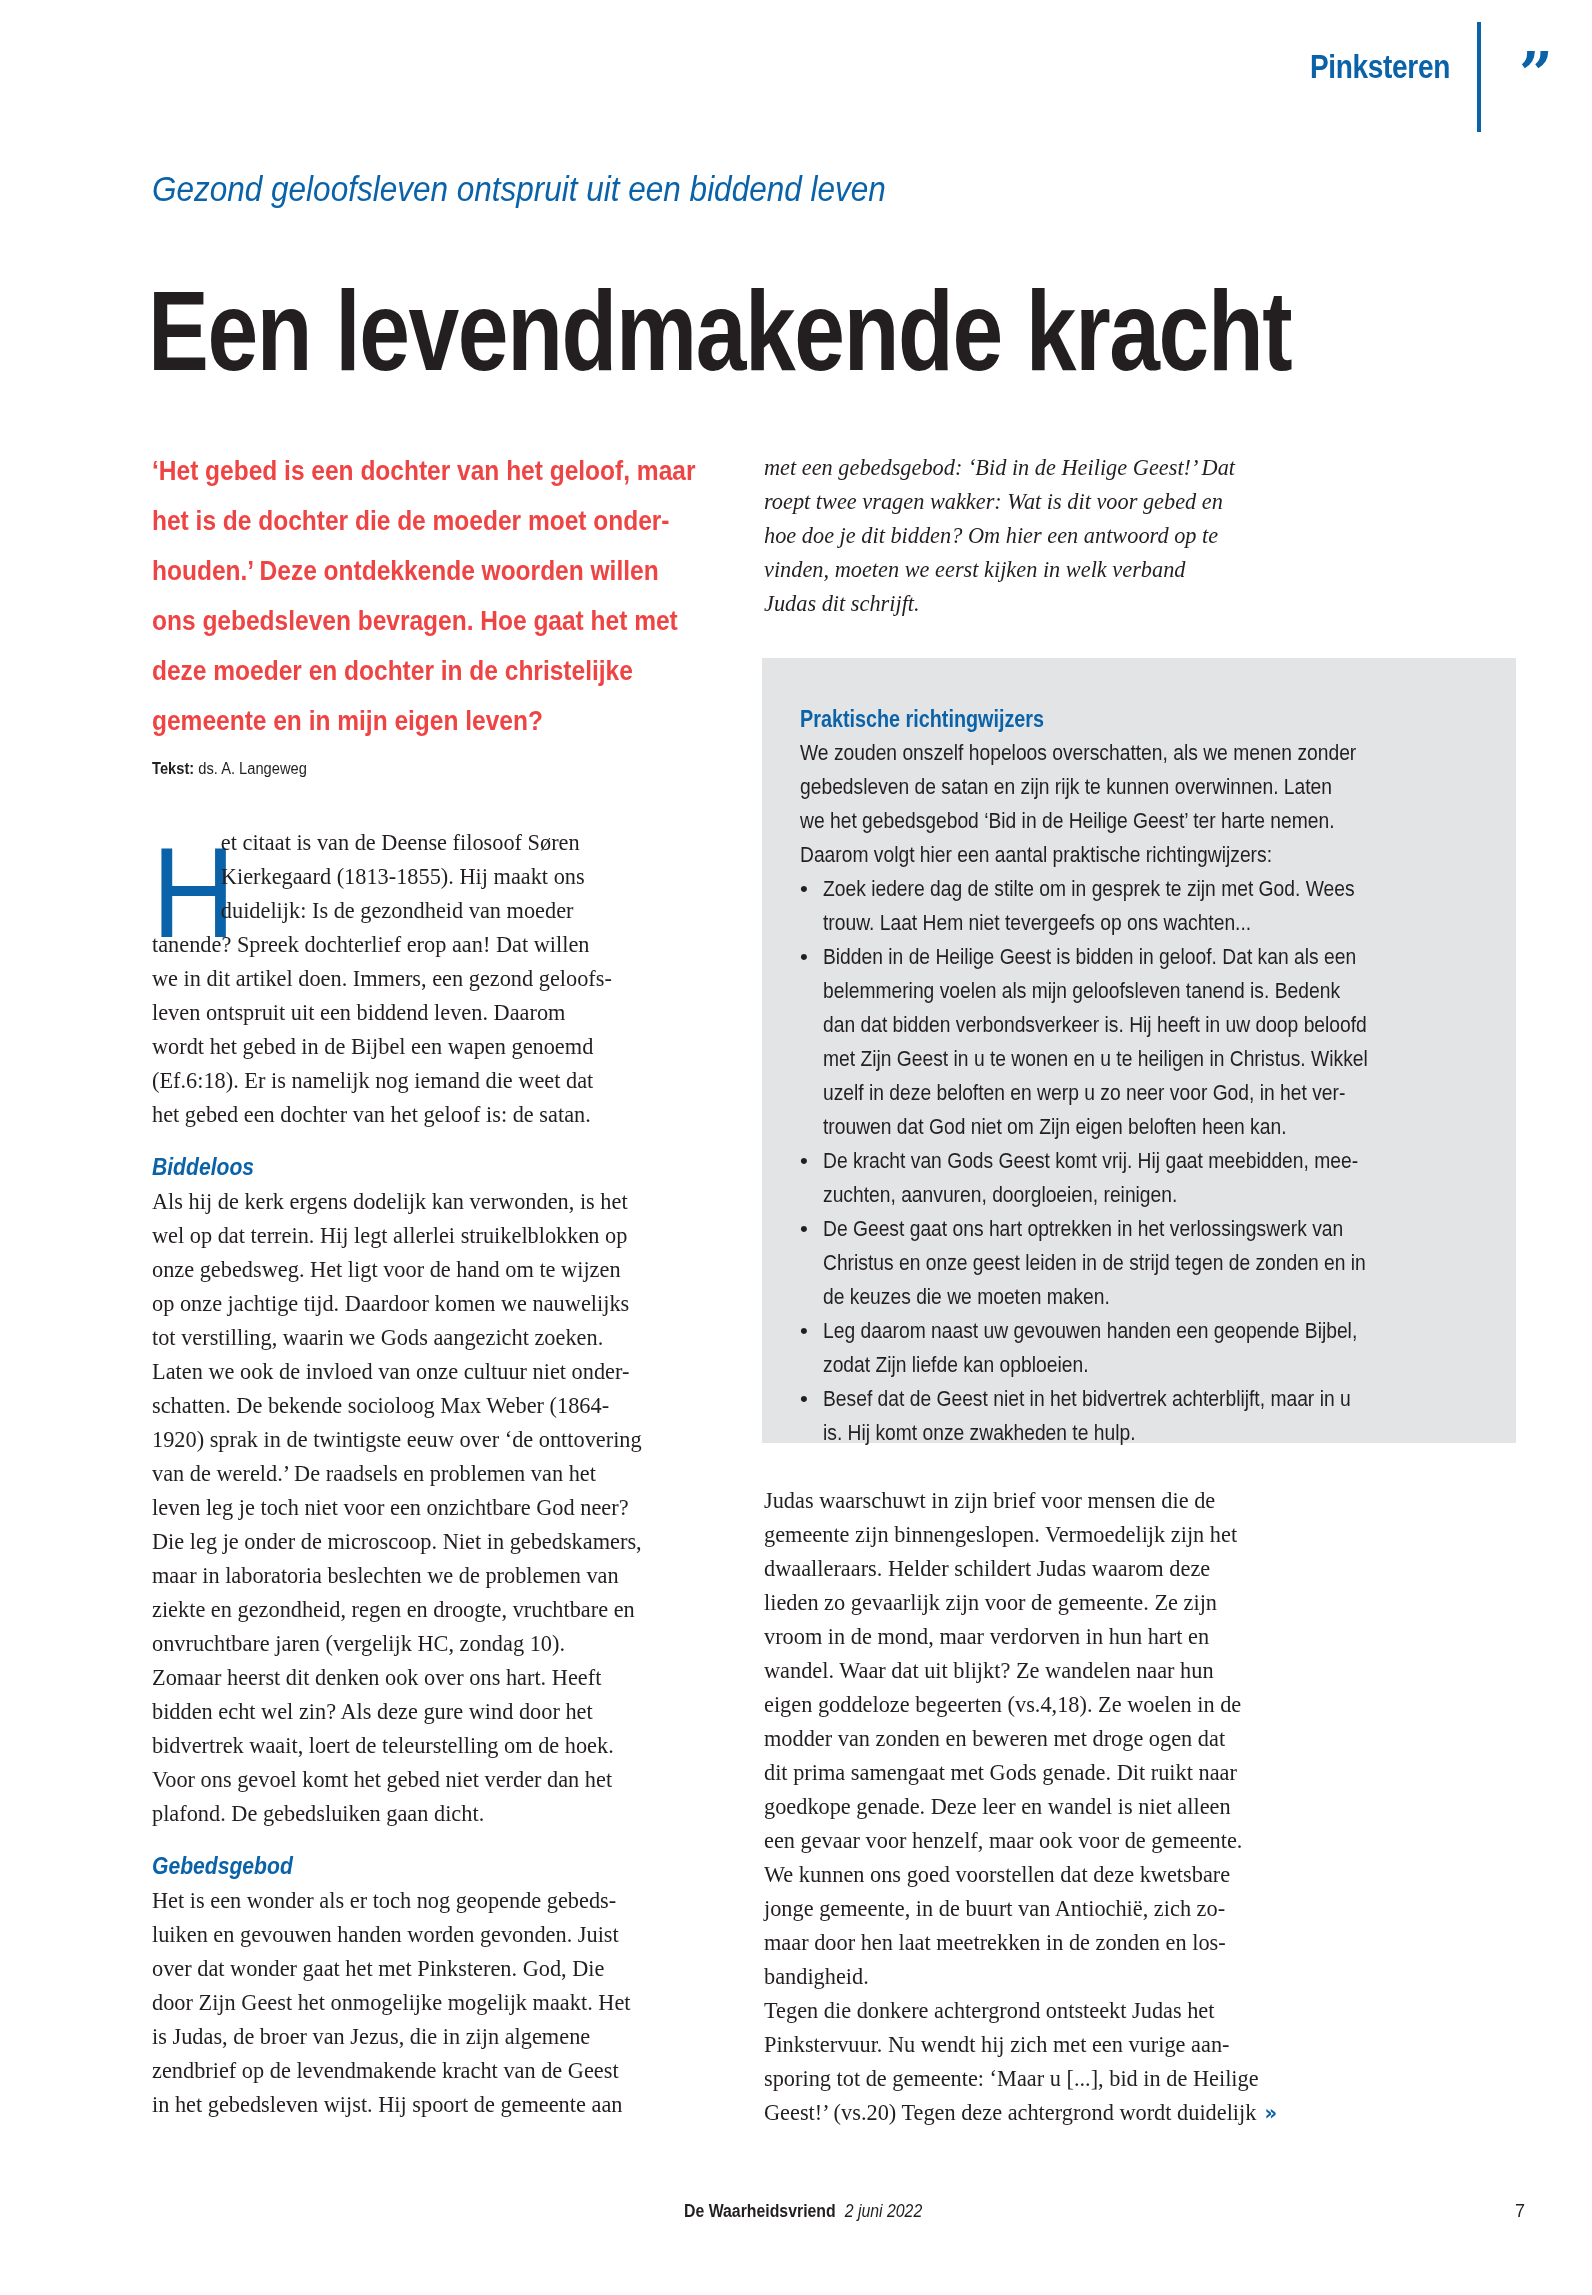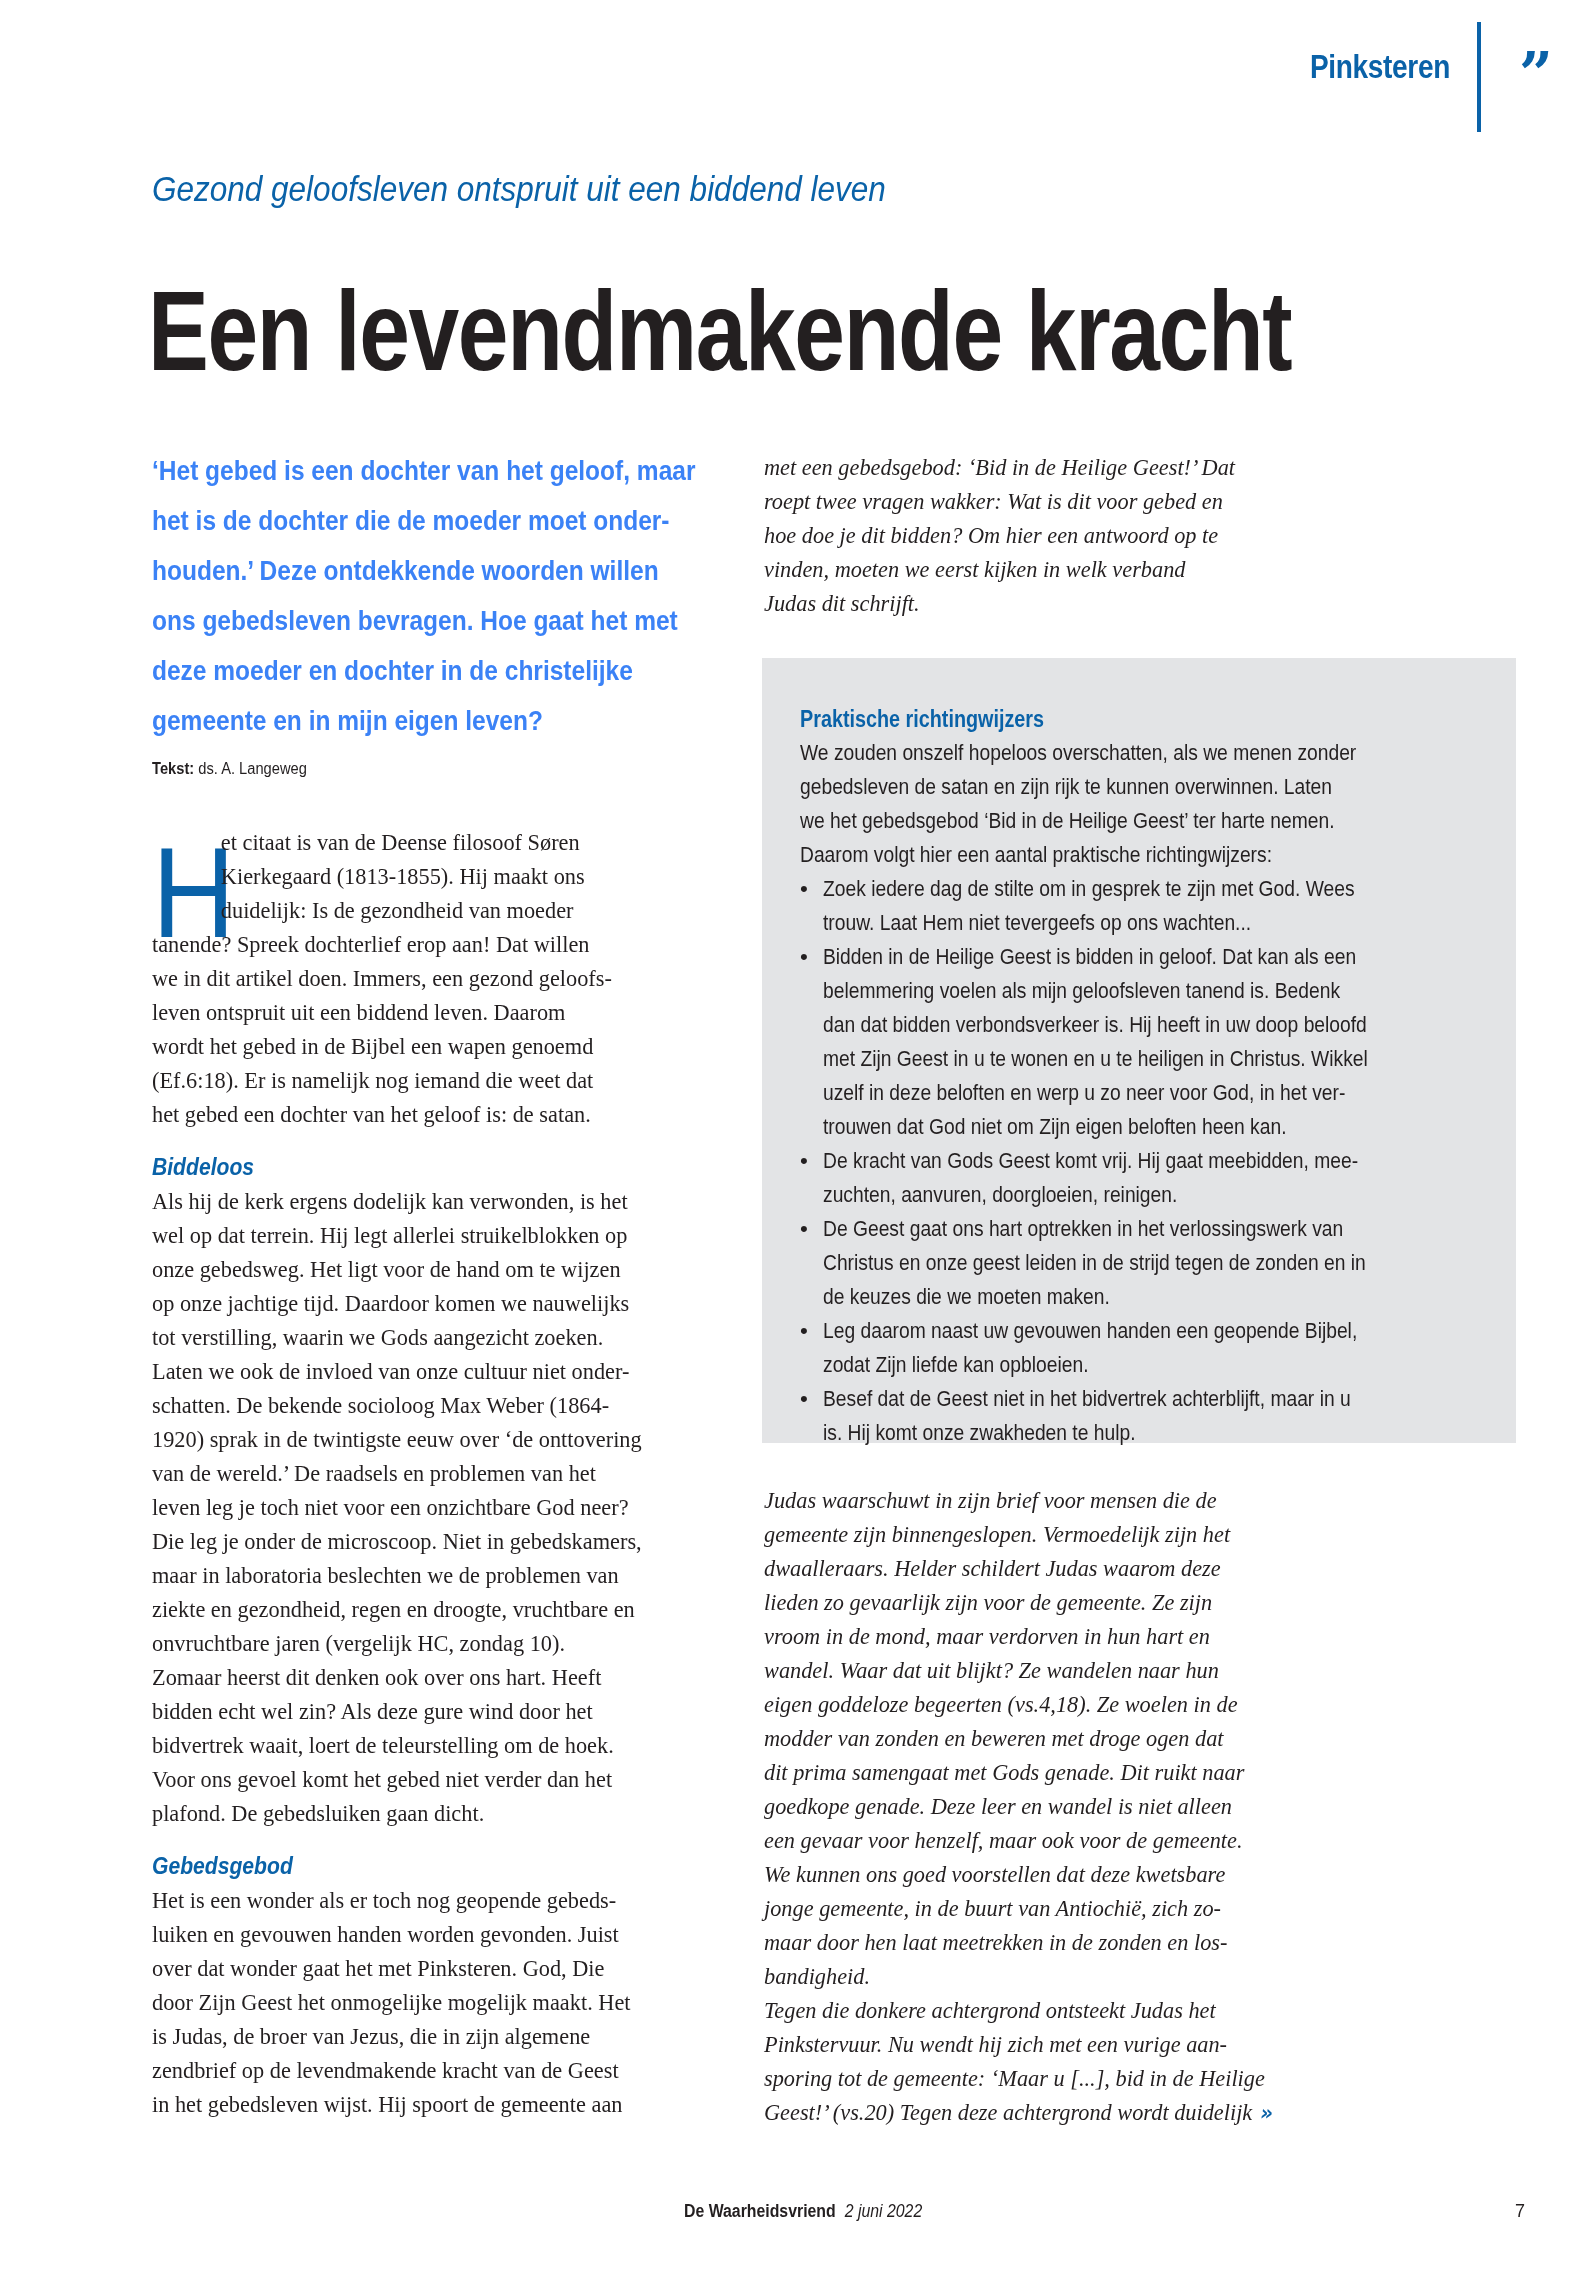--- a/index.html
+++ b/index.html
@@ -9,21 +9,21 @@
   
   .section-label { left: 1191px; top: 48px; width: 259px; text-align: right; font-family: "Liberation Sans", sans-serif; font-weight: bold; font-size: 33px; color: #0a62a8; letter-spacing: -0.4px; transform: scaleX(0.85); transform-origin: right center; }
   .header-rule { left: 1477px; top: 21.6px; width: 3.5px; height: 110px; background: #0a62a8; }
   .quote-mark { left: 1519px; top: 45px; font-family: "DejaVu Serif", serif; font-weight: bold; font-size: 59px; color: #0a62a8; line-height: 1; }
 
   
   .kicker { left: 152px; top: 169px; font-family: "Liberation Sans", sans-serif; font-style: italic; font-size: 35px; color: #0a62a8; transform: scaleX(0.9); transform-origin: left center; white-space: nowrap; }
   .title { left: 148px; top: 274px; font-family: "Liberation Sans", sans-serif; font-weight: bold; font-size: 114px; color: #231f20; letter-spacing: -1.7px; white-space: nowrap; transform: scaleX(0.8); transform-origin: left center; line-height: 1; }
 
   
-  .intro { left: 152px; top: 445px; width: 587px; font-family: "Liberation Sans", sans-serif; font-weight: bold; font-size: 28.5px; line-height: 50px; color: #3b82f6; }
+  .intro { left: 152px; top: 445px; width: 587px; font-family: "Liberation Sans", sans-serif; font-weight: bold; font-size: 28.5px; line-height: 50px; color: #ef4444; }
   .intro .line { display: block; white-space: nowrap; transform: scaleX(0.86); transform-origin: left center; }
   .byline { left: 152px; top: 758px; font-family: "Liberation Sans", sans-serif; font-size: 17.3px; color: #231f20; transform: scaleX(0.85); transform-origin: left center; white-space: nowrap; }
   .byline b { font-weight: bold; }
 
   
   .col { font-family: "Liberation Serif", serif; font-size: 24px; line-height: 34px; color: #231f20; }
   .col .line { display: block; white-space: nowrap; transform: scaleX(0.93); transform-origin: left center; }
   .col1 { left: 152px; width: 570px; }
   .col2 { left: 764px; width: 578px; }
 
@@ -172,21 +172,21 @@
       <span class="line">zodat Zijn liefde kan opbloeien.</span>
     </div>
     <div class="bullet-item">
       <span class="bullet">•</span>
       <span class="line">Besef dat de Geest niet in het bidvertrek achterblijft, maar in u</span>
       <span class="line">is. Hij komt onze zwakheden te hulp.</span>
     </div>
   </div>
 </div>
 
-<div class="abs col col2" style="top:1483px;font-style:italic;">
+<div class="abs col col2" style="top:1483px;">
   <span class="line">Judas waarschuwt in zijn brief voor mensen die de</span>
   <span class="line">gemeente zijn binnengeslopen. Vermoedelijk zijn het</span>
   <span class="line">dwaalleraars. Helder schildert Judas waarom deze</span>
   <span class="line">lieden zo gevaarlijk zijn voor de gemeente. Ze zijn</span>
   <span class="line">vroom in de mond, maar verdorven in hun hart en</span>
   <span class="line">wandel. Waar dat uit blijkt? Ze wandelen naar hun</span>
   <span class="line">eigen goddeloze begeerten (vs.4,18). Ze woelen in de</span>
   <span class="line">modder van zonden en beweren met droge ogen dat</span>
   <span class="line">dit prima samengaat met Gods genade. Dit ruikt naar</span>
   <span class="line">goedkope genade. Deze leer en wandel is niet alleen</span>

